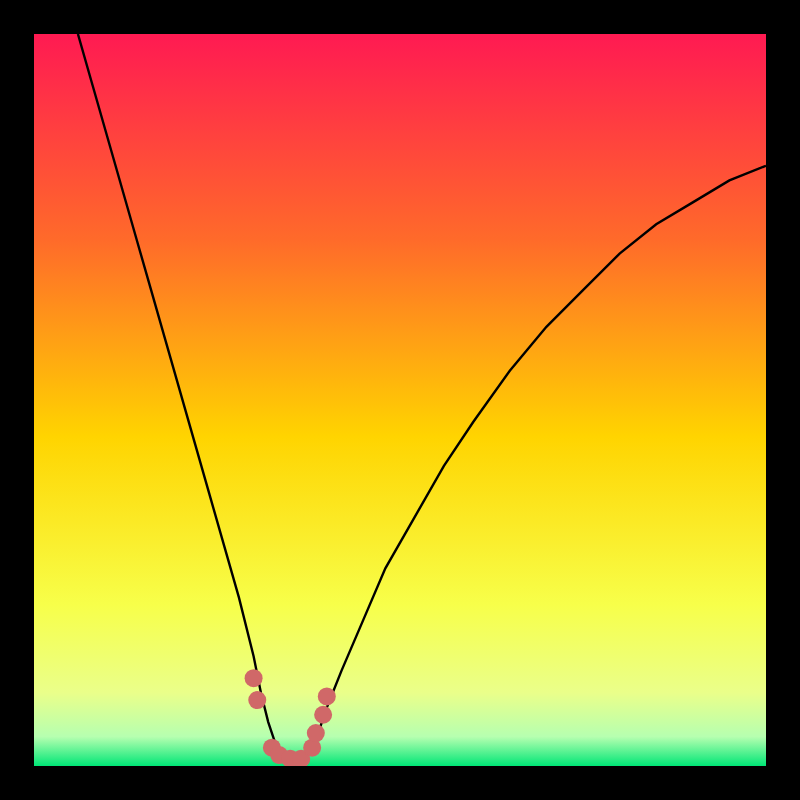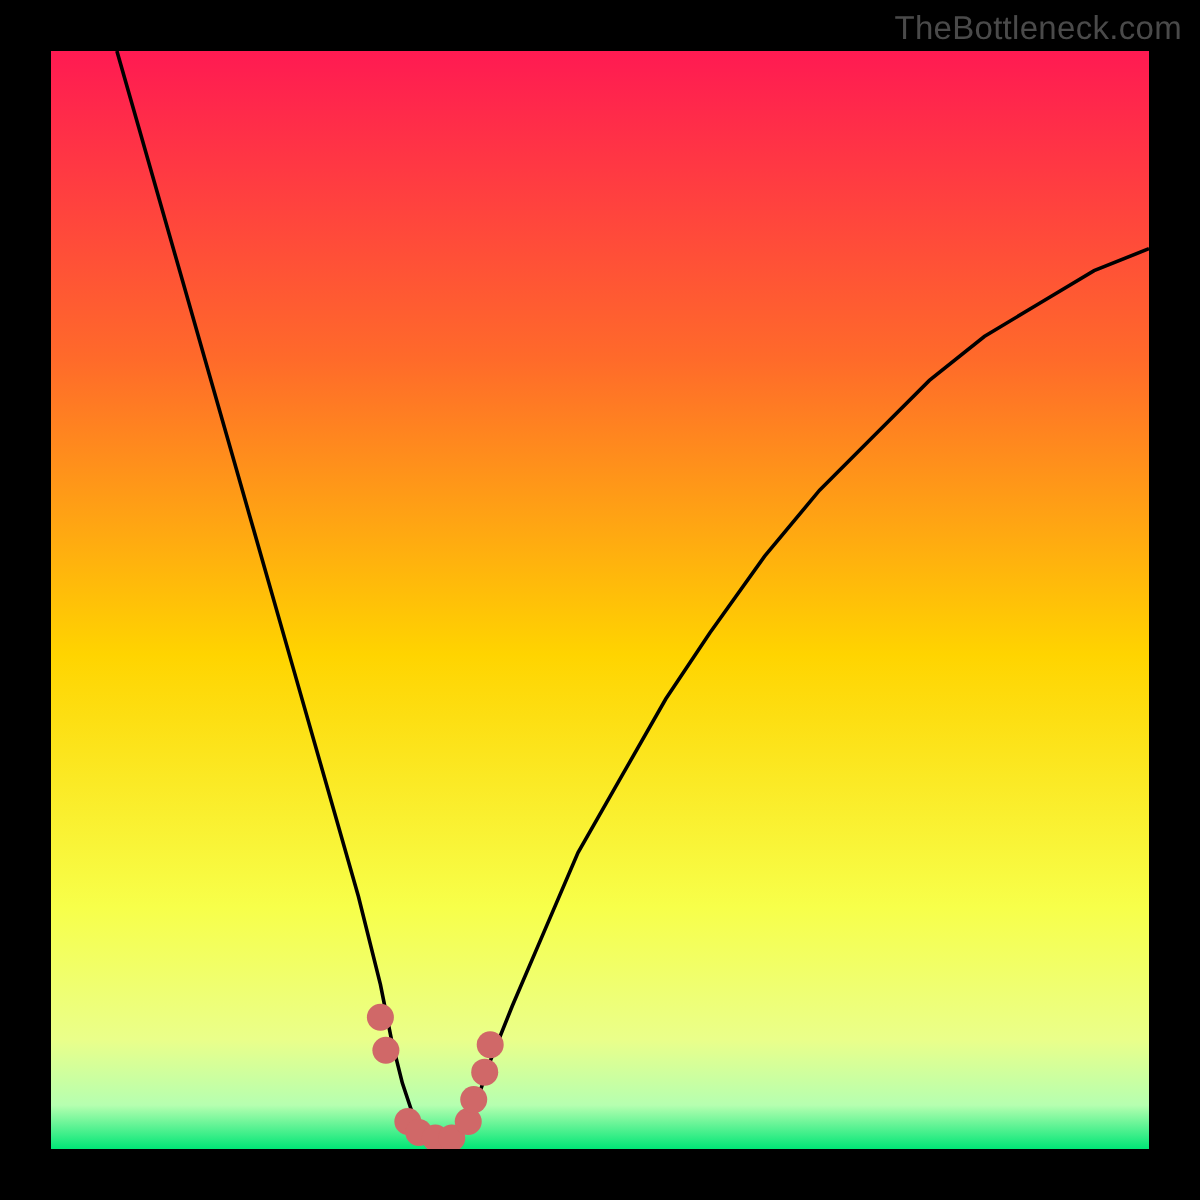--- a/index.html
+++ b/index.html
@@ -35,21 +35,20 @@
     top: 34px;
     left: 34px;
     width: 732px;
     height: 732px;
   }
 </style>
 </head>
 <body>
 
 <div class="frame">
-  <div class="watermark">TheBottleneck.com</div>
   <svg class="plot" viewBox="0 0 732 732" preserveAspectRatio="none">
     <defs>
       <linearGradient id="bg" x1="0" y1="0" x2="0" y2="1">
         <stop offset="0%" stop-color="#ff1a52"></stop>
         <stop offset="28%" stop-color="#ff6a2a"></stop>
         <stop offset="55%" stop-color="#ffd400"></stop>
         <stop offset="78%" stop-color="#f7ff4a"></stop>
         <stop offset="90%" stop-color="#eaff8a"></stop>
         <stop offset="96%" stop-color="#b6ffb0"></stop>
         <stop offset="100%" stop-color="#00e676"></stop>

